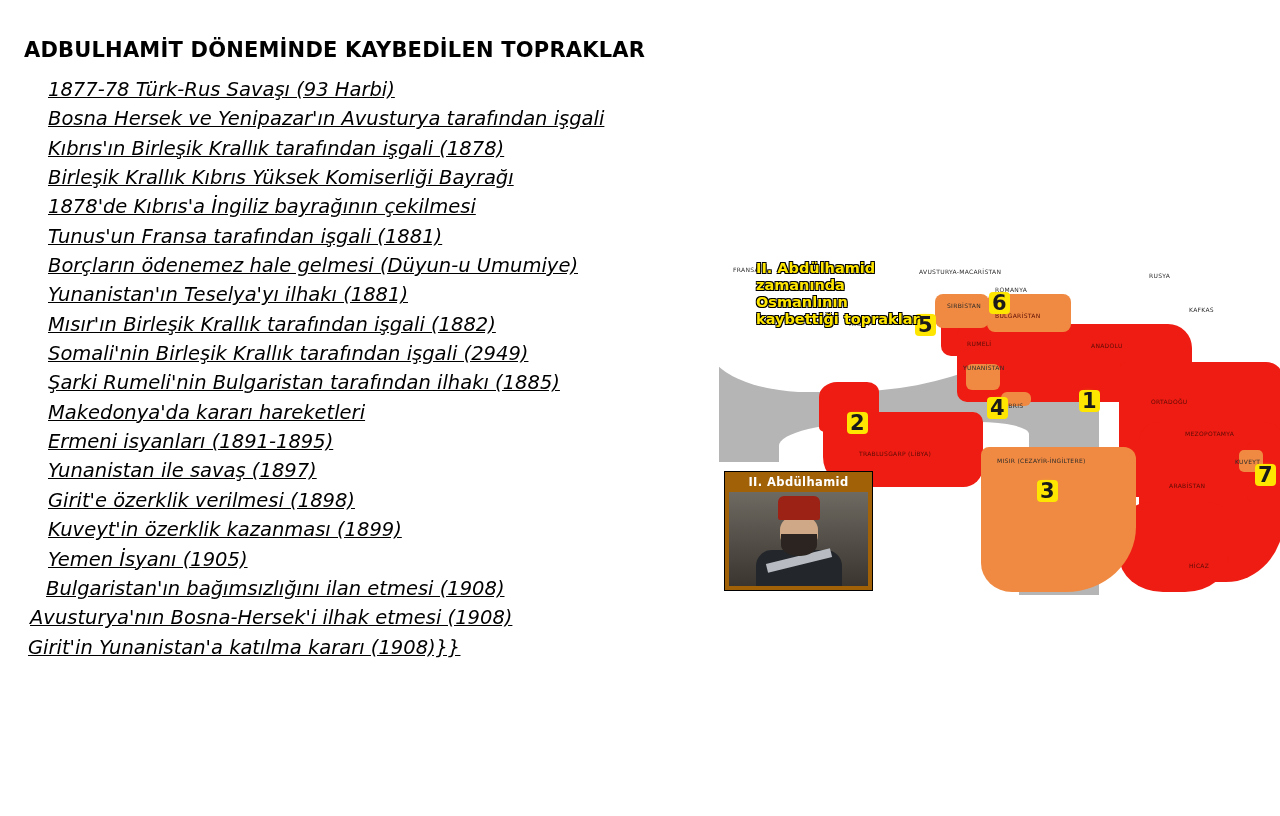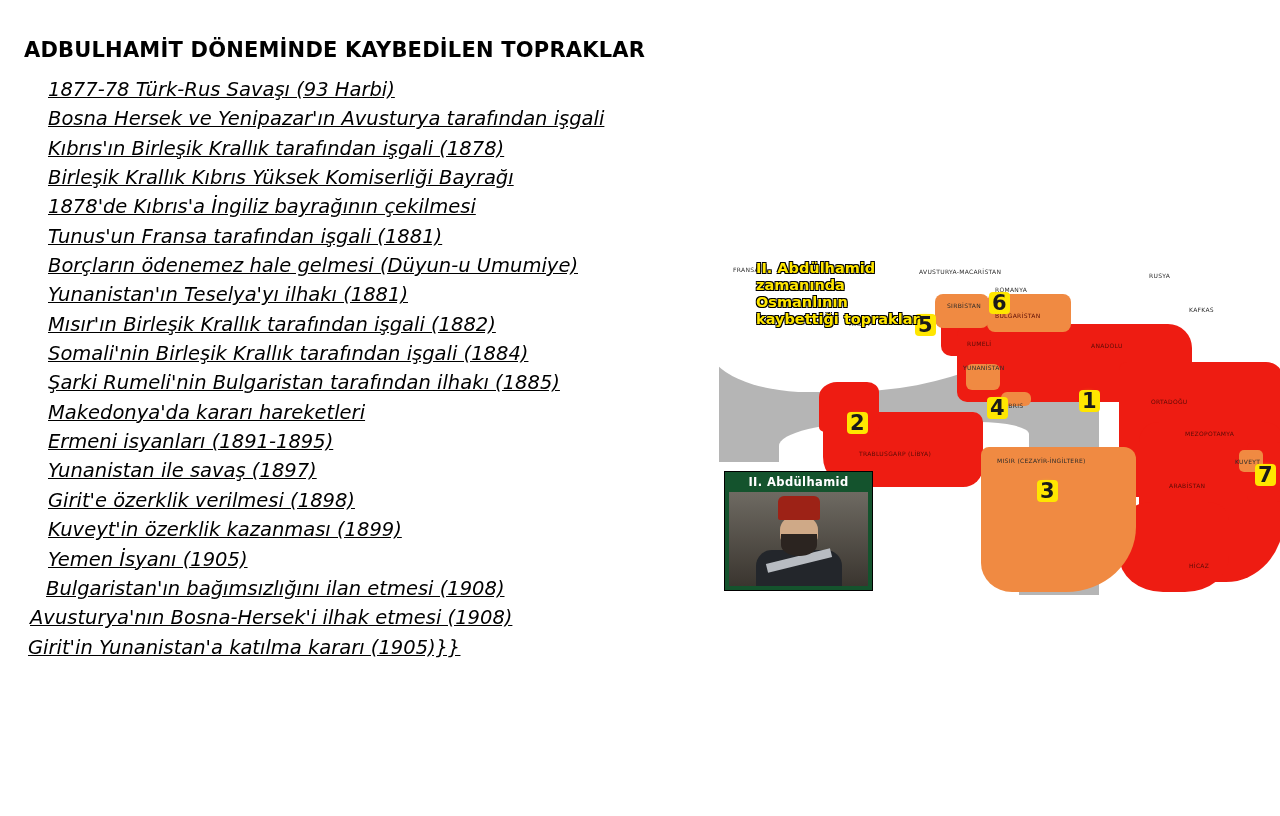--- a/index.html
+++ b/index.html
@@ -185,21 +185,21 @@
     margin-left: 23px;
   }
 
   
   #portrait-box {
     position: absolute;
     left: 5px;
     bottom: 4px;
     width: 147px;
     height: 118px;
-    background: #14532d;
+    background: #a16207;
     border: 1px solid #000;
   }
   #portrait-caption {
     position: absolute;
     top: 3px;
     left: 0;
     width: 100%;
     text-align: center;
     color: #ffffff;
     font-size: 11.5px;
@@ -284,31 +284,31 @@
   <ul class="bullet-list">
     <li class="bullet-item ind-2">1877-78 Türk-Rus Savaşı (93 Harbi)</li>
     <li class="bullet-item ind-2">Bosna Hersek ve Yenipazar'ın Avusturya tarafından işgali</li>
     <li class="bullet-item ind-2">Kıbrıs'ın Birleşik Krallık tarafından işgali (1878)</li>
     <li class="bullet-item ind-2">Birleşik Krallık Kıbrıs Yüksek Komiserliği Bayrağı</li>
     <li class="bullet-item ind-2">1878'de Kıbrıs'a İngiliz bayrağının çekilmesi</li>
     <li class="bullet-item ind-2">Tunus'un Fransa tarafından işgali (1881)</li>
     <li class="bullet-item ind-2">Borçların ödenemez hale gelmesi (Düyun-u Umumiye)</li>
     <li class="bullet-item ind-2">Yunanistan'ın Teselya'yı ilhakı (1881)</li>
     <li class="bullet-item ind-2">Mısır'ın Birleşik Krallık tarafından işgali (1882)</li>
-    <li class="bullet-item ind-2">Somali'nin Birleşik Krallık tarafından işgali (1884)</li>
+    <li class="bullet-item ind-2">Somali'nin Birleşik Krallık tarafından işgali (2949)</li>
     <li class="bullet-item ind-2">Şarki Rumeli'nin Bulgaristan tarafından ilhakı (1885)</li>
     <li class="bullet-item ind-2">Makedonya'da kararı hareketleri</li>
     <li class="bullet-item ind-2">Ermeni isyanları (1891-1895)</li>
     <li class="bullet-item ind-2">Yunanistan ile savaş (1897)</li>
     <li class="bullet-item ind-2">Girit'e özerklik verilmesi (1898)</li>
     <li class="bullet-item ind-2">Kuveyt'in özerklik kazanması (1899)</li>
     <li class="bullet-item ind-2">Yemen İsyanı (1905)</li>
     <li class="bullet-item ind-1">Bulgaristan'ın bağımsızlığını ilan etmesi (1908)</li>
     <li class="bullet-item ind-0">Avusturya'nın Bosna-Hersek'i ilhak etmesi (1908)</li>
-    <li class="bullet-item ind-m">Girit'in Yunanistan'a katılma kararı (1905)}}</li>
+    <li class="bullet-item ind-m">Girit'in Yunanistan'a katılma kararı (1908)}}</li>
   </ul>
 </div>
 
 <div id="map-figure">
   <div class="sea"></div>
 
   <div class="land eu"></div>
   <div class="land eu2"></div>
   <div class="land afr"></div>
   <div class="land afr2"></div>

